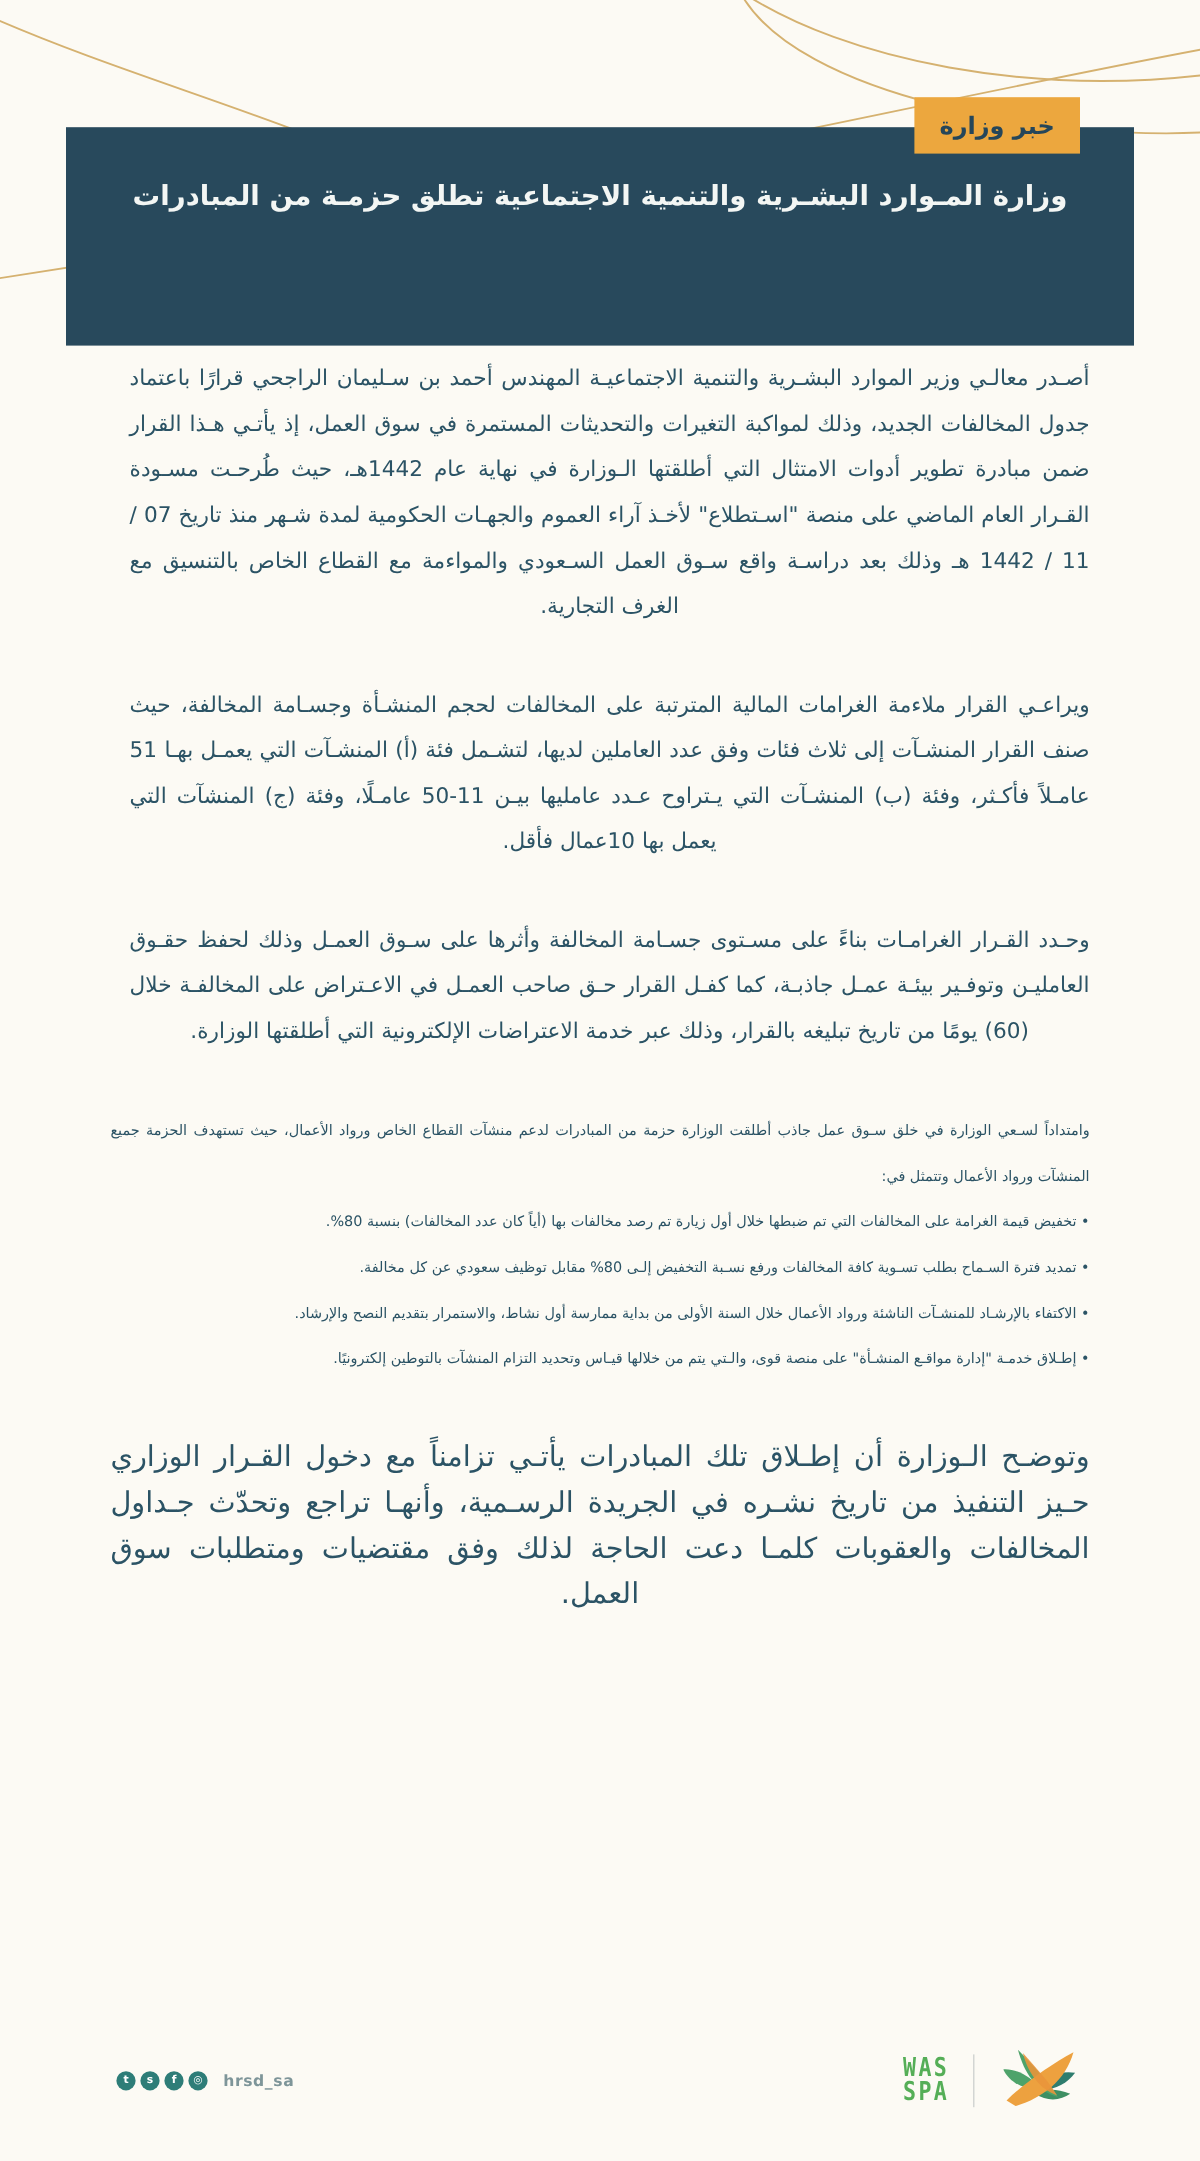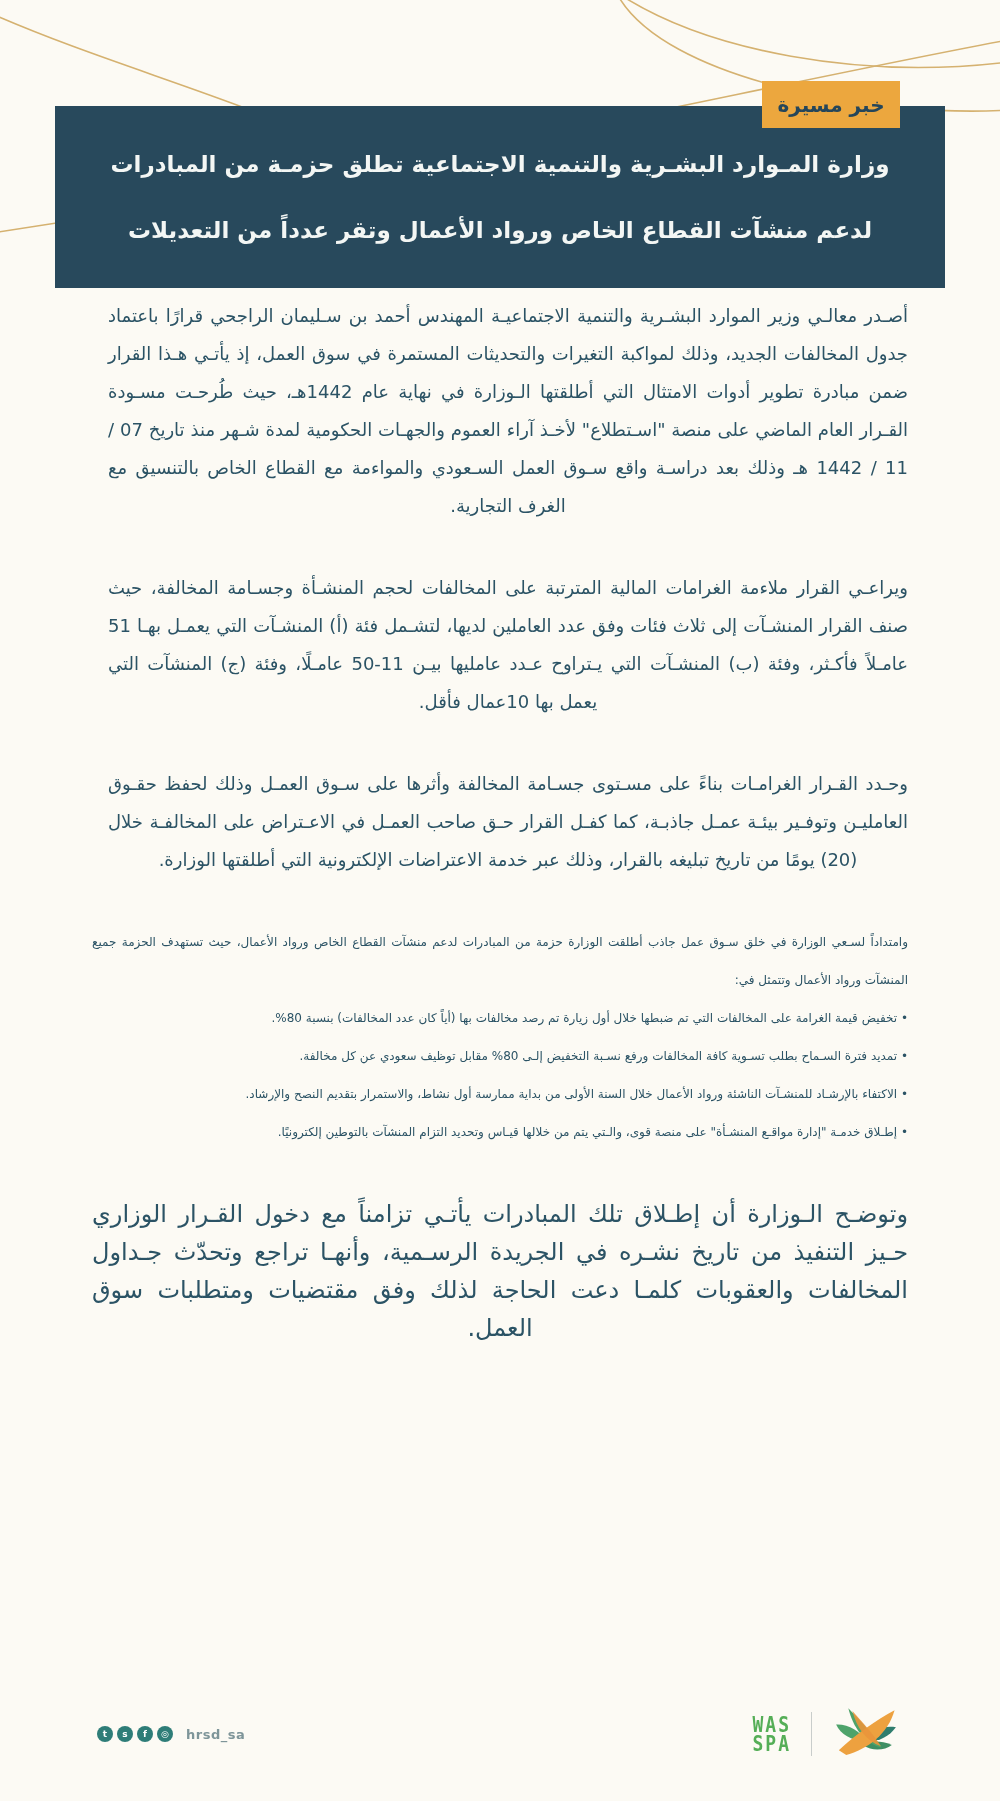--- a/index.html
+++ b/index.html
@@ -91,32 +91,31 @@
     <g fill="none" stroke="#D3AE69" stroke-width="1.6" opacity="0.95">
       <path d="M -8,14 C 170,92 380,128 505,262"></path>
       <path d="M 1008,40 C 760,86 420,168 -8,233"></path>
       <path d="M 616,-8 C 706,52 862,80 1008,62"></path>
       <path d="M 616,-8 C 662,82 884,118 1008,110"></path>
     </g>
   </svg>
 
   <div class="header-box">
     <div class="badge">
-      <span>خبر مسيرة</span>
+      <span>خبر وزارة</span>
     </div>
     <div class="title-wrap">
       <div class="title-line">وزارة المـوارد البشـرية والتنمية الاجتماعية تطلق حزمـة من المبادرات</div>
-      <div class="title-line">لدعم منشآت القطاع الخاص ورواد الأعمال وتقر عدداً من التعديلات</div>
     </div>
   </div>
 
   <div class="content">
     <p class="para">أصـدر معالـي وزير الموارد البشـرية والتنمية الاجتماعيـة المهندس أحمد بن سـليمان الراجحي قرارًا باعتماد جدول المخالفات الجديد، وذلك لمواكبة التغيرات والتحديثات المستمرة في سوق العمل، إذ يأتـي هـذا القرار ضمن مبادرة تطوير أدوات الامتثال التي أطلقتها الـوزارة في نهاية عام 1442هـ، حيث طُرحـت مسـودة القـرار العام الماضي على منصة "اسـتطلاع" لأخـذ آراء العموم والجهـات الحكومية لمدة شـهر منذ تاريخ 07 / 11 / 1442 هـ وذلك بعد دراسـة واقع سـوق العمل السـعودي والمواءمة مع القطاع الخاص بالتنسيق مع الغرف التجارية.</p>
     <p class="para">ويراعـي القرار ملاءمة الغرامات المالية المترتبة على المخالفات لحجم المنشـأة وجسـامة المخالفة، حيث صنف القرار المنشـآت إلى ثلاث فئات وفق عدد العاملين لديها، لتشـمل فئة (أ) المنشـآت التي يعمـل بهـا 51 عامـلاً فأكـثر، وفئة (ب) المنشـآت التي يـتراوح عـدد عامليها بيـن 11-50 عامـلًا، وفئة (ج) المنشآت التي يعمل بها 10عمال فأقل.</p>
-    <p class="para">وحـدد القـرار الغرامـات بناءً على مسـتوى جسـامة المخالفة وأثرها على سـوق العمـل وذلك لحفظ حقـوق العامليـن وتوفـير بيئـة عمـل جاذبـة، كما كفـل القرار حـق صاحب العمـل في الاعـتراض على المخالفـة خلال (20) يومًا من تاريخ تبليغه بالقرار، وذلك عبر خدمة الاعتراضات الإلكترونية التي أطلقتها الوزارة.</p>
+    <p class="para">وحـدد القـرار الغرامـات بناءً على مسـتوى جسـامة المخالفة وأثرها على سـوق العمـل وذلك لحفظ حقـوق العامليـن وتوفـير بيئـة عمـل جاذبـة، كما كفـل القرار حـق صاحب العمـل في الاعـتراض على المخالفـة خلال (60) يومًا من تاريخ تبليغه بالقرار، وذلك عبر خدمة الاعتراضات الإلكترونية التي أطلقتها الوزارة.</p>
 
     <div class="para-block">
       <p class="intro">وامتداداً لسـعي الوزارة في خلق سـوق عمل جاذب أطلقت الوزارة حزمة من المبادرات لدعم منشآت القطاع الخاص ورواد الأعمال، حيث تستهدف الحزمة جميع المنشآت ورواد الأعمال وتتمثل في:</p>
       <p class="bullet">• تخفيض قيمة الغرامة على المخالفات التي تم ضبطها خلال أول زيارة تم رصد مخالفات بها (أياً كان عدد المخالفات) بنسبة 80%.</p>
       <p class="bullet">• تمديد فترة السـماح بطلب تسـوية كافة المخالفات ورفع نسـبة التخفيض إلـى 80% مقابل توظيف سعودي عن كل مخالفة.</p>
       <p class="bullet">• الاكتفاء بالإرشـاد للمنشـآت الناشئة ورواد الأعمال خلال السنة الأولى من بداية ممارسة أول نشاط، والاستمرار بتقديم النصح والإرشاد.</p>
       <p class="bullet">• إطـلاق خدمـة "إدارة مواقـع المنشـأة" على منصة قوى، والـتي يتم من خلالها قيـاس وتحديد التزام المنشآت بالتوطين إلكترونيًا.</p>
     </div>
 
     <p class="closing">وتوضـح الـوزارة أن إطـلاق تلك المبادرات يأتـي تزامناً مع دخول القـرار الوزاري حـيز التنفيذ من تاريخ نشـره في الجريدة الرسـمية، وأنهـا تراجع وتحدّث جـداول المخالفات والعقوبات كلمـا دعت الحاجة لذلك وفق مقتضيات ومتطلبات سوق العمل.</p>

